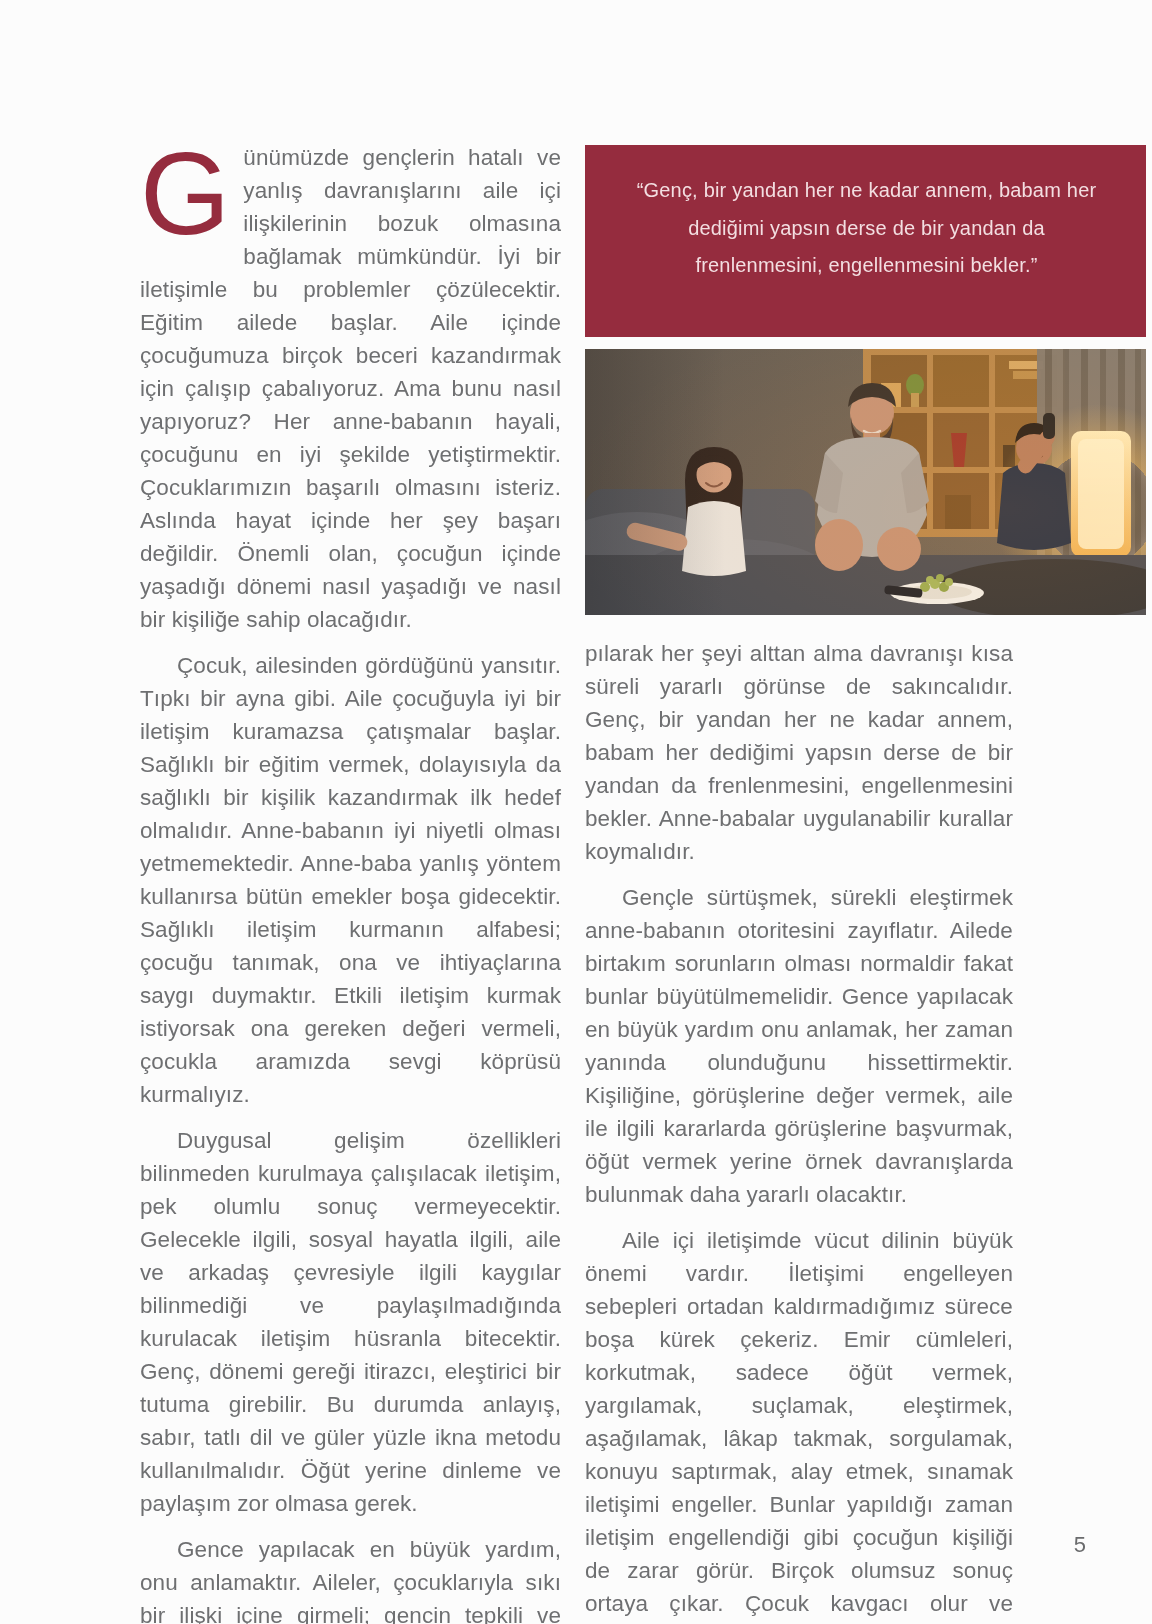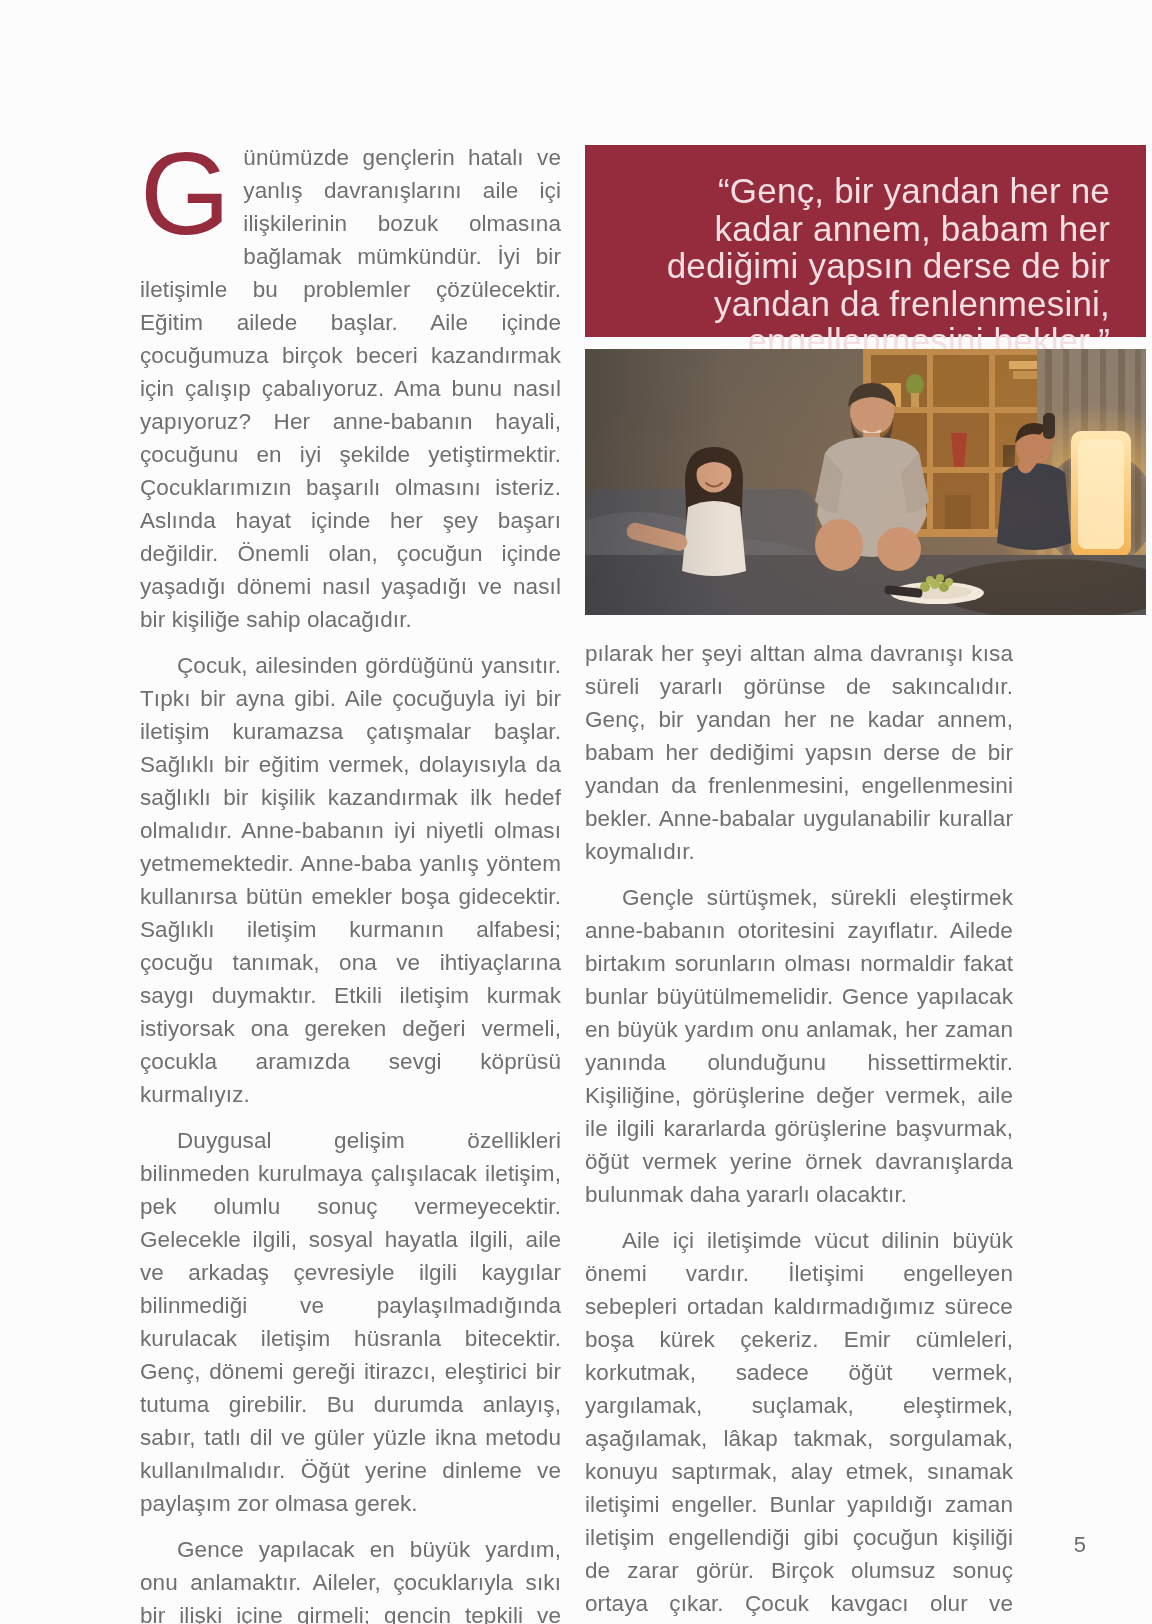--- a/index.html
+++ b/index.html
@@ -37,25 +37,25 @@
   .quote-box{
     position:absolute;
     left:585px;top:145px;
     width:561px;height:192px;
     background:#952c3e;
     box-sizing:border-box;
     padding:27px 36px 0 38px;
   }
   .quote-text{
     color:#f3dee1;
-    font-size:35px;
+    font-size:20px;
     line-height:37.5px;
     font-weight:300;
     letter-spacing:.2px;
-    text-align:right;
+    text-align:center;
   }
   
   .photo-frame{
     position:absolute;
     left:585px;top:349px;
     width:561px;height:266px;
     overflow:hidden;
     background:#6b6158;
   }
   .photo-frame svg{display:block;width:100%;height:100%;}

